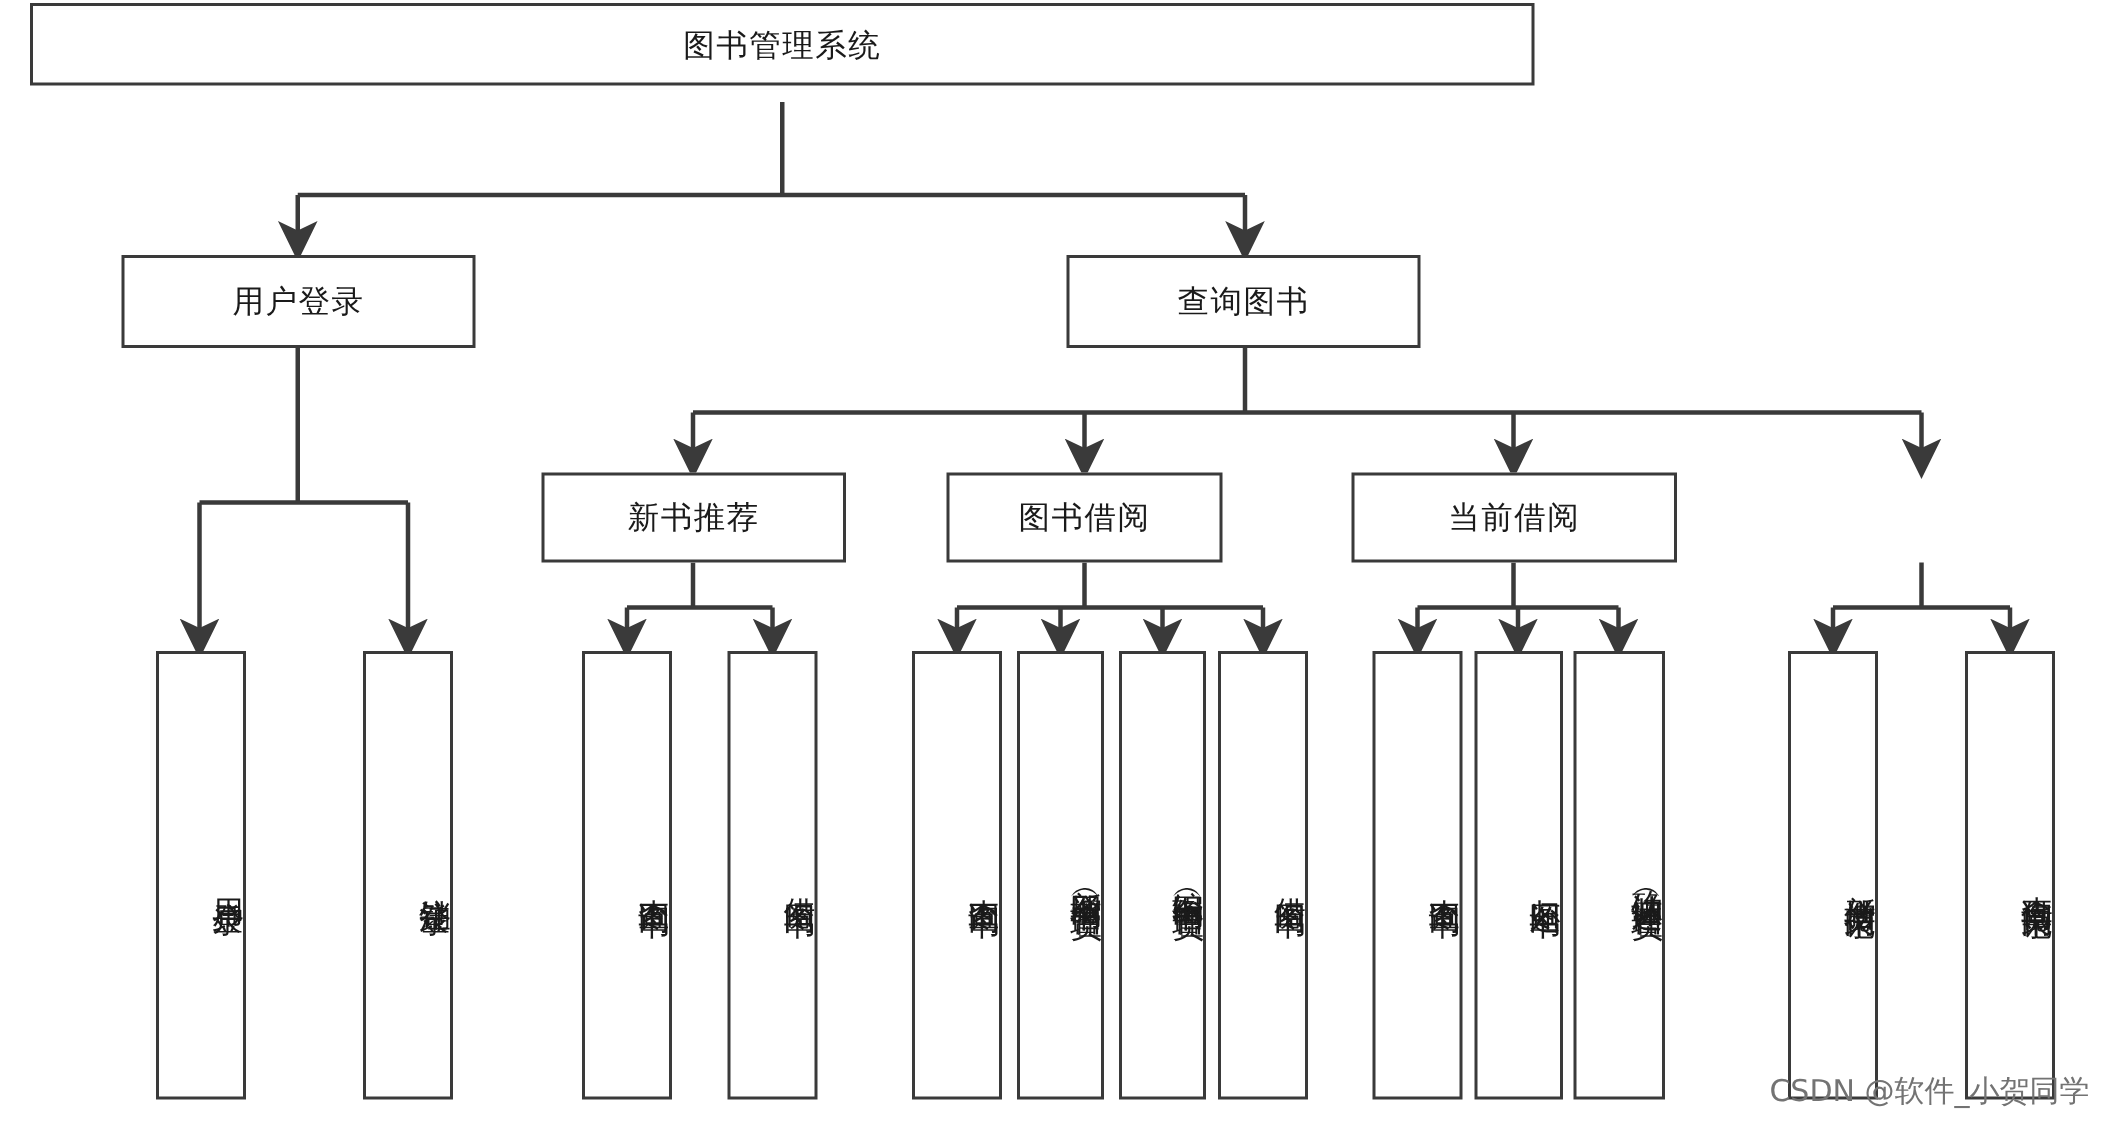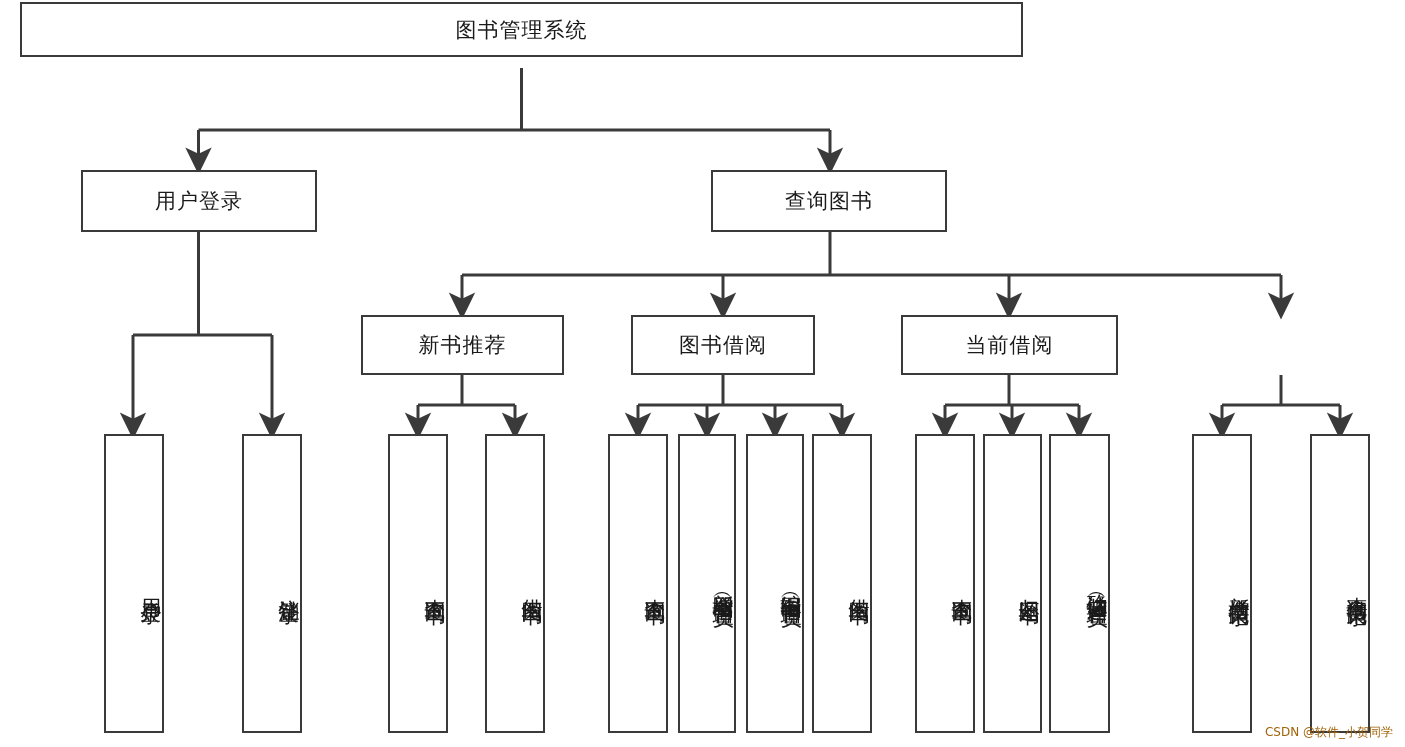--- a/index.html
+++ b/index.html
@@ -51,22 +51,22 @@
   }
   .node.vertical .vtext {
     writing-mode: vertical-rl;
     text-orientation: upright;
     white-space: nowrap;
   }
   .watermark {
     position: absolute;
     right: 12px;
     bottom: 6px;
-    font-size: 12px;
-    color: #a16207;
+    font-size: 20px;
+    color: #737373;
     z-index: 5;
     white-space: nowrap;
     font-family: "DejaVu Sans", sans-serif;
     text-align: center;
   }
 </style>
 </head>
 <body>
 
 <div id="canvas">

